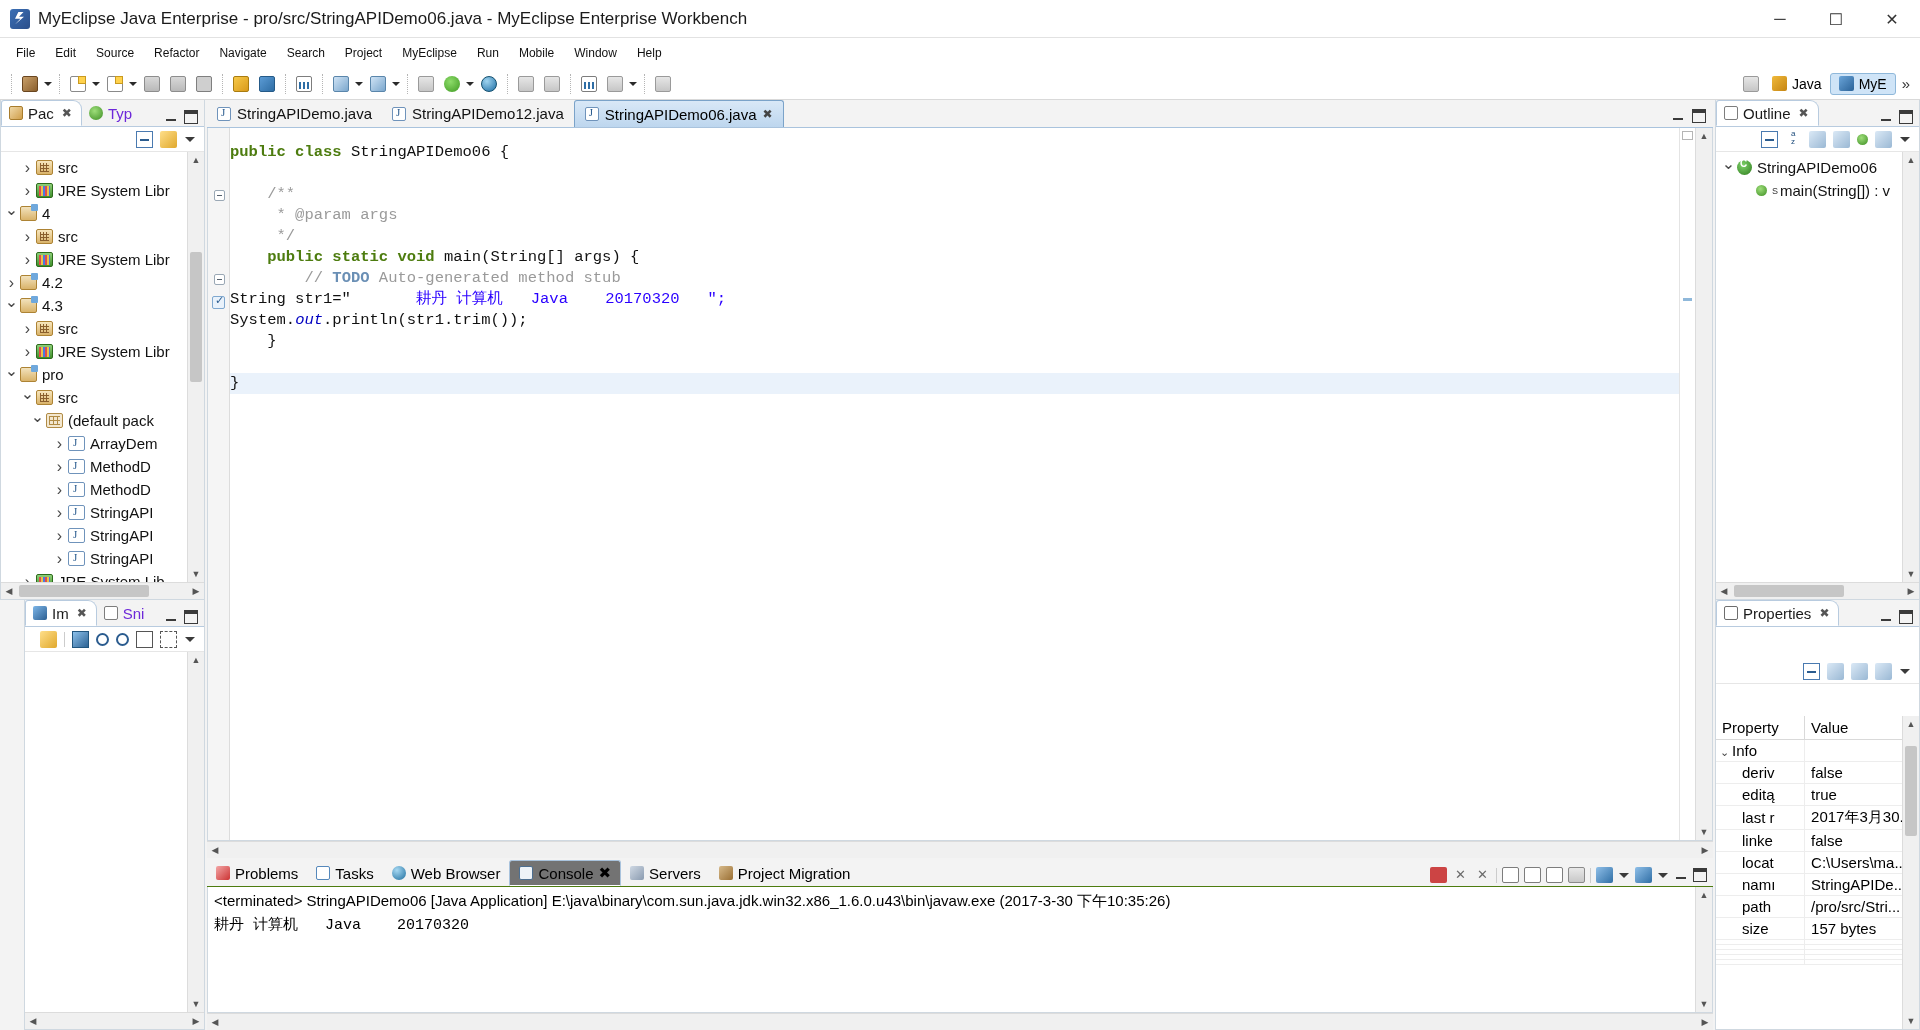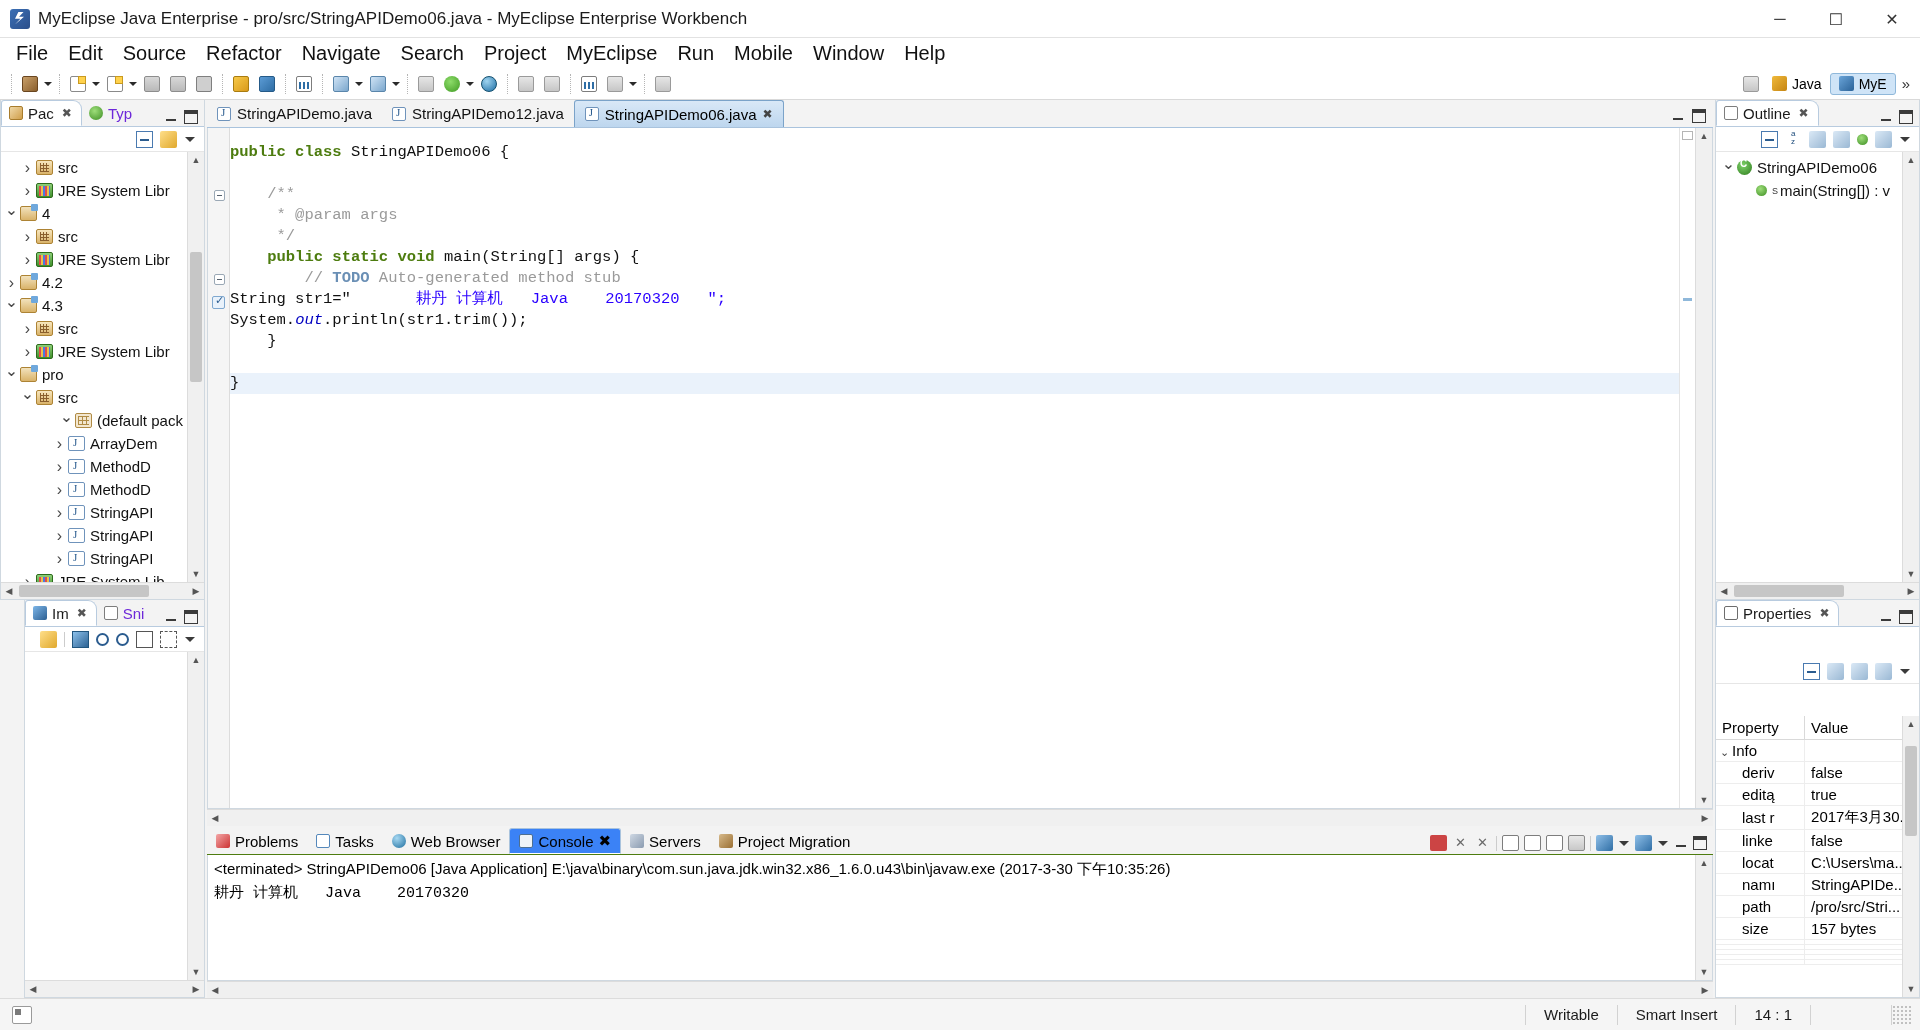--- a/index.html
+++ b/index.html
@@ -27,21 +27,21 @@
   .titlebar .app-icon::after {
     content:""; position:absolute; left:5px; top:3px; width:9px; height:13px;
     background:#fff; clip-path: polygon(100% 0, 40% 0, 0 55%, 60% 55%, 0 100%, 100% 40%, 45% 40%);
   }
   .titlebar .title { font-size: 17px; color: #1b1b1b; white-space: nowrap; }
   .titlebar .wincontrols { margin-left: auto; display: flex; height: 100%; }
   .wc { width: 56px; height: 38px; display: flex; align-items: center; justify-content: center; color: #333; font-size: 16px; }
 
   
   .menubar { height: 30px; background: #fff; display: flex; align-items: center; padding-left: 6px; flex: none; }
-  .menu-item { padding: 3px 10px; font-size: 20px; color: #111; white-space: nowrap; }
+  .menu-item { padding: 3px 10px; font-size: 12px; color: #111; white-space: nowrap; }
 
   
   .toolbar {
     height: 32px; background: #fff; display: flex; align-items: center;
     border-bottom: 1px solid #d9d9d9; padding-left: 6px; flex: none; position: relative;
   }
   .tb-ico {
     width: 22px; height: 22px; margin: 0 2px; border-radius: 3px; position: relative; flex: none;
   }
   .tb-sep { width: 1px; height: 20px; margin: 0 5px; border-left: 1px dotted #b5b5b5; flex: none; }
@@ -212,21 +212,21 @@
   .rr-mark { position:absolute; left:3px; width:9px; height:3px; background:#8fb8da;}
   .rr-top { position:absolute; left:2px; top:3px; width:11px; height:9px; border:1px solid #b5b5b5; background:#fff;}
 
   
   .console-view { height: 170px; flex:none; display:flex; flex-direction:column; margin-top:2px; }
   .console-tabs {
     height: 27px; background:#f3f3f3; display:flex; align-items:flex-end; border-bottom:1px solid #4d7c0f; flex:none;
   }
   .ctab { display:flex;align-items:center;gap:5px;height:26px;padding:0 9px;font-size:15px;white-space:nowrap;
     border-top-left-radius:3px;border-top-right-radius:3px;}
-  .ctab.active { background:#3b82f6;border:1px solid #a9c3dd;border-bottom:1px solid #fff;}
+  .ctab.active { background:#737373;border:1px solid #a9c3dd;border-bottom:1px solid #fff;}
   .console-tabs .cctl { margin-left:auto; display:flex; align-items:center; gap:5px; padding:0 6px 3px 0;}
   .cc-ico { width:17px;height:16px;border-radius:2px;position:relative;}
   .cc-ico.stop { background:#c44; border-radius:2px;}
   .cc-ico.x { color:#6a6a6a; font-size:13px; text-align:center; line-height:16px;}
   .cc-ico.xx { color:#6a6a6a; font-size:13px; text-align:center; line-height:16px;}
   .cc-ico.pg { background:#fff;border:1px solid #7d7d7d;}
   .cc-ico.lock { background:linear-gradient(#e8e8e8,#c8c8c8);border:1px solid #8a8a8a;}
   .cc-ico.blue { background:linear-gradient(135deg,#8fbfe8,#2f6ea5);}
   .console-body { flex:1; background:#fff; border:1px solid #cfd8e0; border-top:none; display:flex; min-height:0; }
   .console-text { flex:1; padding:5px 6px; font-size:15px; overflow:hidden; min-width:0; }
@@ -465,21 +465,21 @@
               <div class="tnode" style="padding-left: 2px;">
                 <span class="twist d"></span>
                 <span class="ticon project"></span>
                 <span class="tlabel">pro</span>
               </div>
               <div class="tnode" style="padding-left: 18px;">
                 <span class="twist d"></span>
                 <span class="ticon srcfolder"></span>
                 <span class="tlabel">src</span>
               </div>
-              <div class="tnode" style="padding-left: 22px; margin-left: 35px;">
+              <div class="tnode" style="padding-left: 28px;">
                 <span class="twist d"></span>
                 <span class="ticon pkg2"></span>
                 <span class="tlabel">(default pack</span>
               </div>
               <div class="tnode" style="padding-left: 50px;">
                 <span class="twist r"></span>
                 <span class="ticon java"></span>
                 <span class="tlabel">ArrayDem</span>
               </div>
               <div class="tnode" style="padding-left: 50px;">
@@ -828,22 +828,13 @@
           <div class="vscroll">
             <div class="arr up">▲</div>
             <div class="thumb" style="top:30px;height:90px;"></div>
             <div class="arr dn">▼</div>
           </div>
         </div>
       </div>
     </div>
   </div>
 
-  <div class="statusbar">
-    <span class="sb-ico"></span>
-    <span class="sb-spacer"></span>
-    <span class="sb-cell">Writable</span>
-    <span class="sb-cell">Smart Insert</span>
-    <span class="sb-cell">14 : 1</span>
-    <span class="sb-cell" style="border-right:1px solid #d2d2d2;padding:0 40px;"></span>
-    <span class="sb-dots"></span>
-  </div>
 </div>
 
 </body></html>

